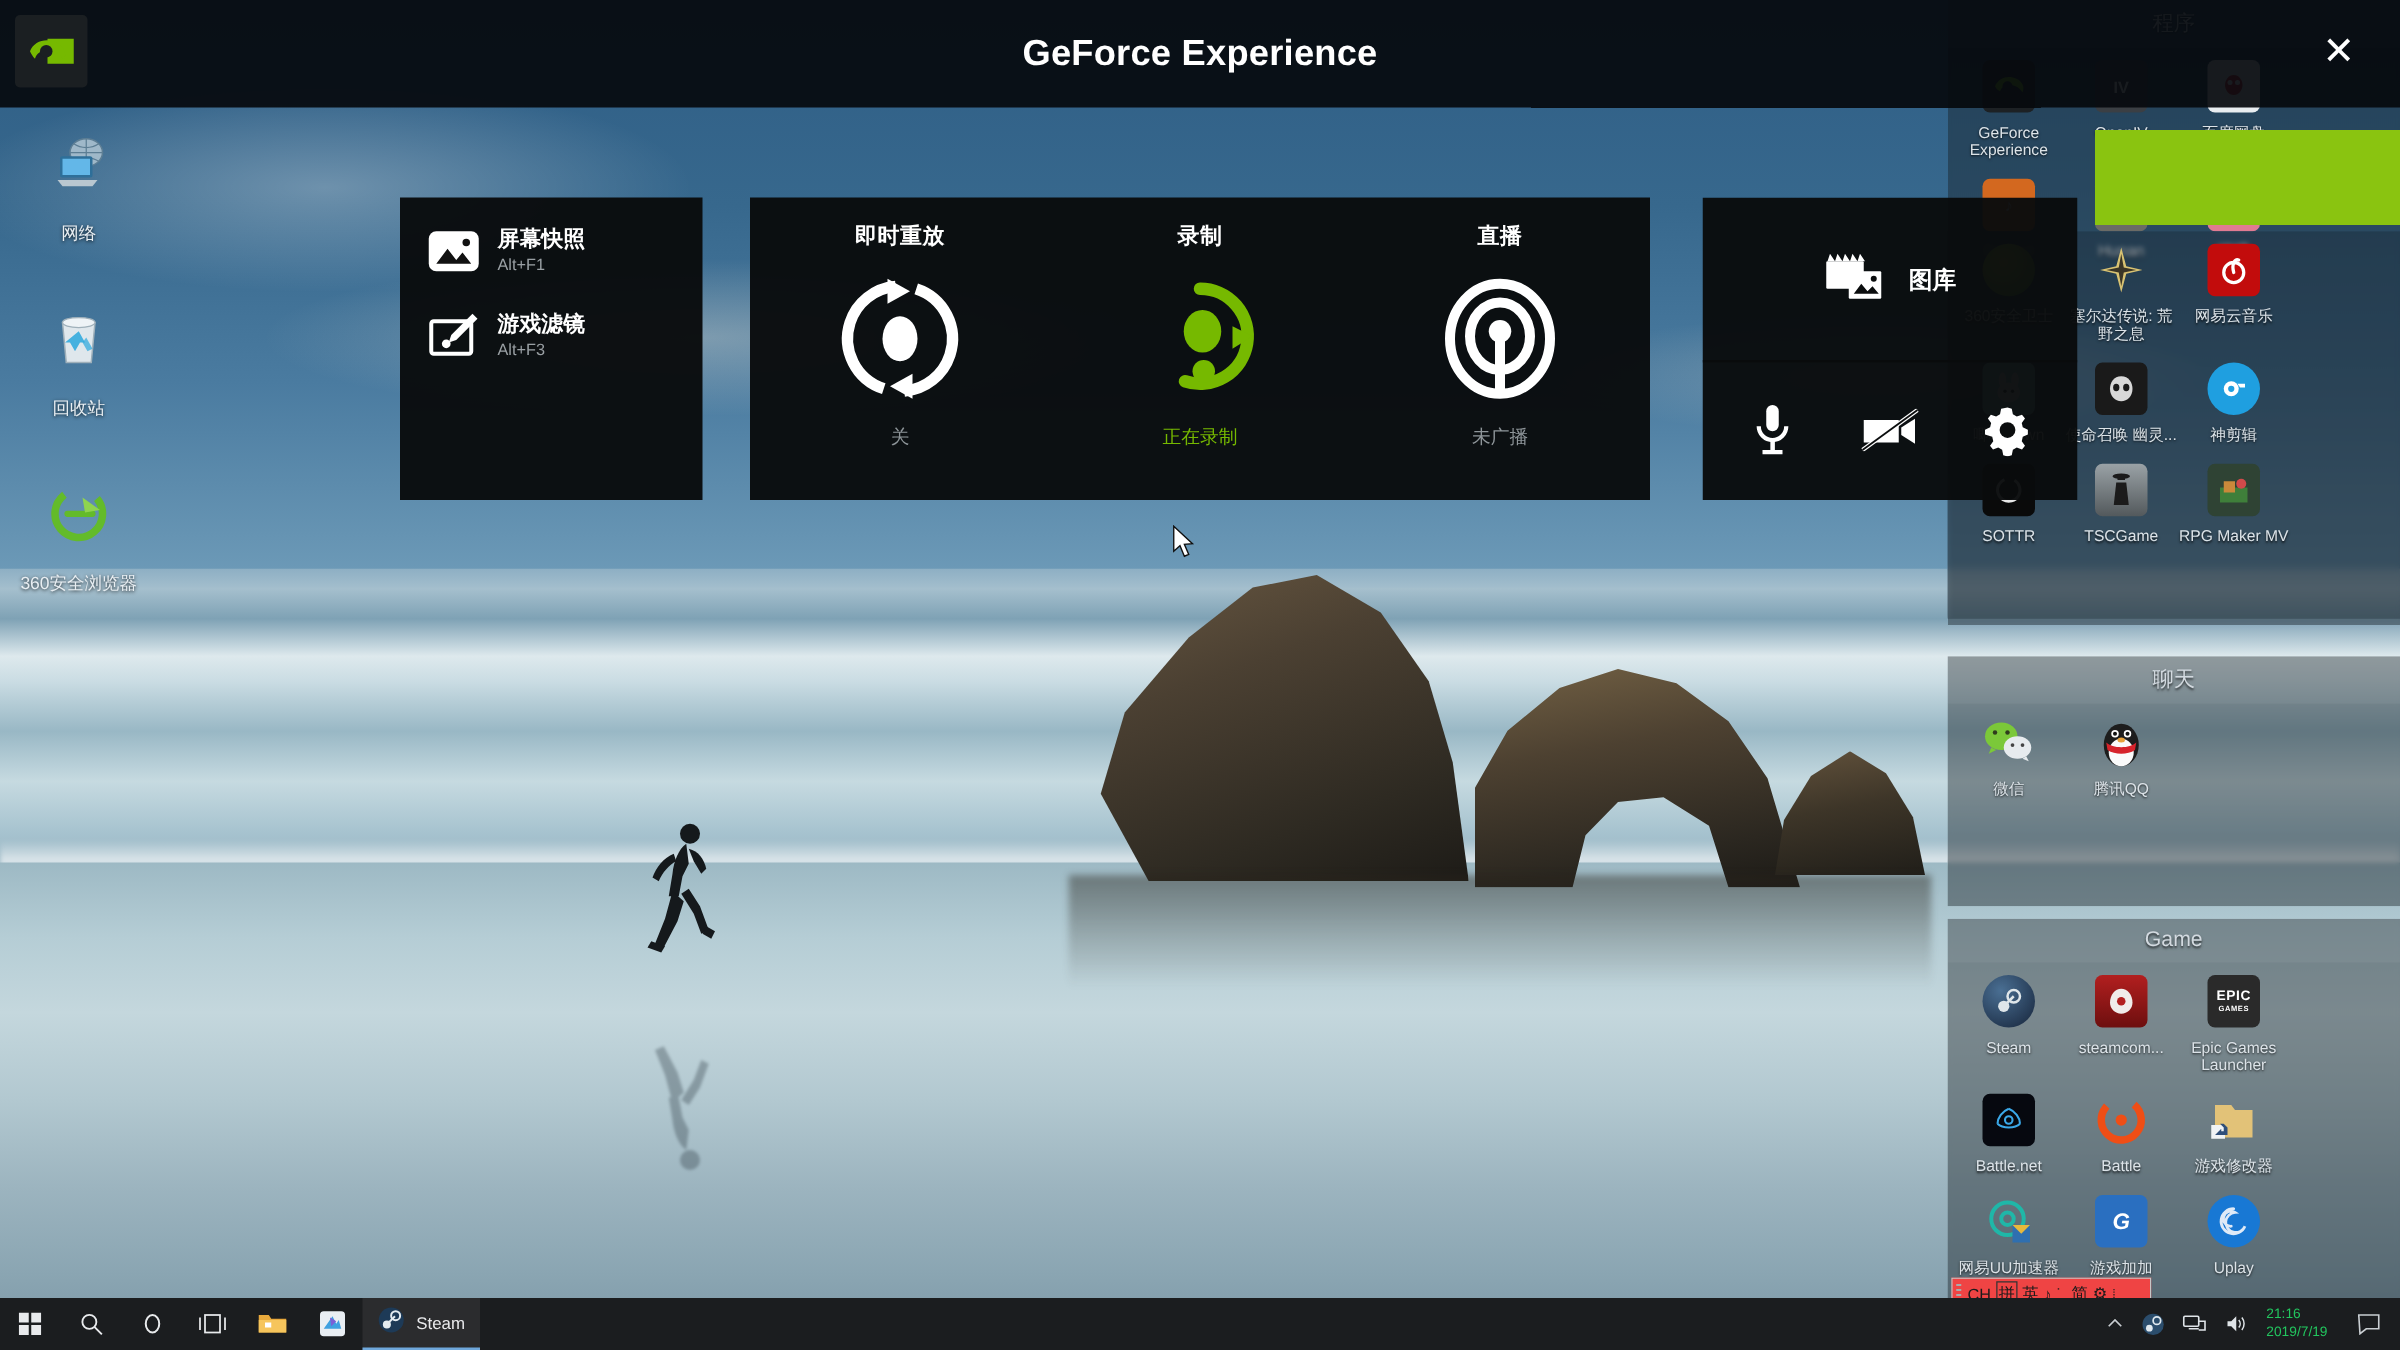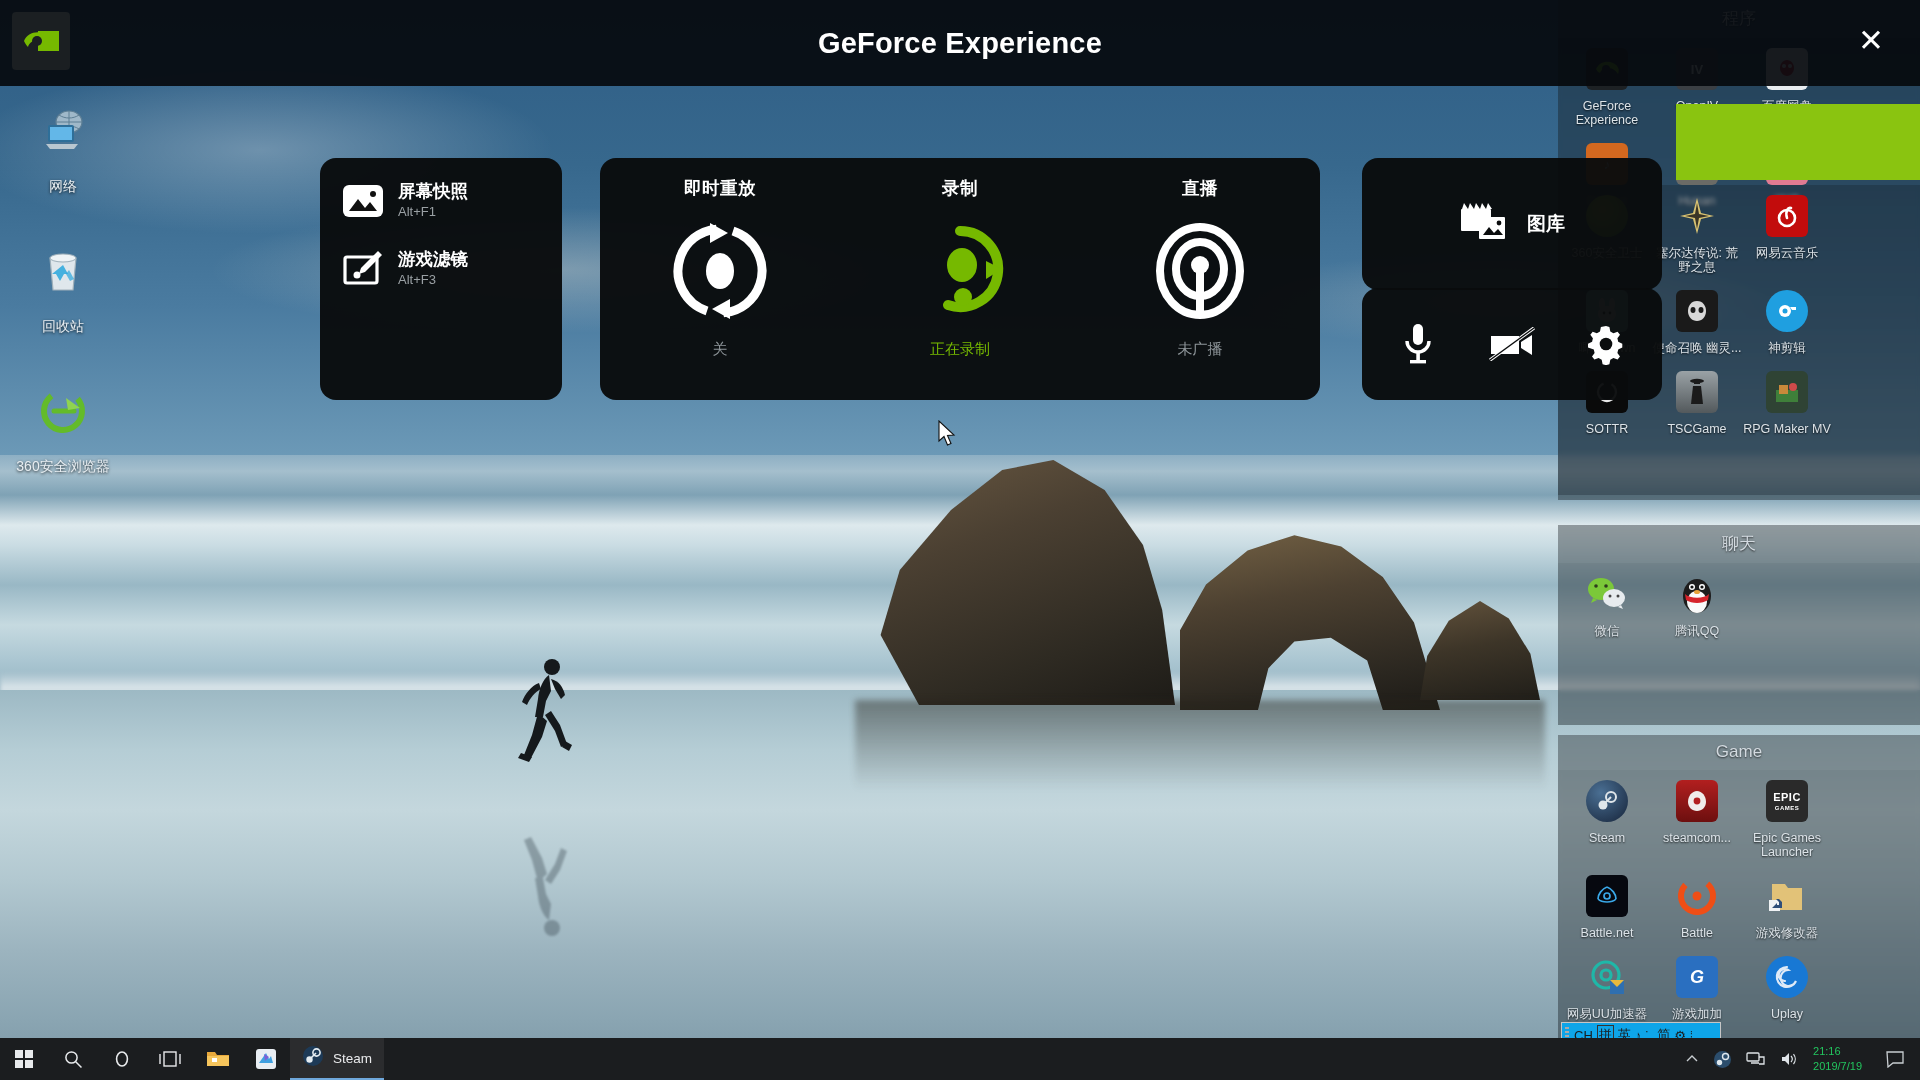--- a/index.html
+++ b/index.html
@@ -139,21 +139,21 @@
     position: absolute; left: 0; top: 0; width: 1920px; height: 86px;
     display: flex; align-items: center; justify-content: center;
     color: #fff; font-size: 29px; font-weight: bold; letter-spacing: .2px;
   }
   .gfe-close {
     position: absolute; right: 28px; top: 19px; width: 42px; height: 42px;
     display: flex; align-items: center; justify-content: center;
     color: #fff; font-size: 31px; font-weight: 300; cursor: pointer; line-height: 1;
   }
 
-  .panel { position: absolute; background: rgba(9,11,12,.965); z-index: 55; border-radius: 16px; }
+  .panel { position: absolute; background: rgba(9,11,12,.965); z-index: 55; }
 
   
   #panel-left { left: 320px; top: 158px; width: 242px; height: 242px; padding: 22px 0 0 22px; }
   .left-row { display: flex; align-items: flex-start; margin-bottom: 26px; cursor: pointer; }
   .left-row .ic { width: 42px; height: 42px; flex: 0 0 42px; margin-right: 14px; }
   .left-row .txt .t1 { color: #fff; font-size: 17.5px; line-height: 22px; font-weight: 600; }
   .left-row .txt .t2 { color: #9aa0a4; font-size: 13px; line-height: 16px; margin-top: 2px; }
 
   
   #panel-center { left: 600px; top: 158px; width: 720px; height: 242px; }
@@ -172,21 +172,21 @@
   #panel-ctrls { left: 1362px; top: 288px; width: 300px; height: 112px; }
   .ctrl-inner { height: 100%; display: flex; align-items: center; justify-content: center; gap: 48px; }
   .ctrl-btn { width: 46px; height: 46px; display:flex; align-items:center; justify-content:center; cursor: pointer; }
 
   
   .cursor { position: absolute; left: 938px; top: 420px; z-index: 90; }
 
   
   .ime {
     position: absolute; left: 1561px; top: 1022px; width: 160px; height: 26px;
-    background: #0ea5e9; border: 1px solid #c6c6c6; z-index: 70;
+    background: #ef4444; border: 1px solid #c6c6c6; z-index: 70;
     display: flex; align-items: center; gap: 4px; padding-left: 12px;
     color: #1b1b1b; font-size: 14px;
   }
   .ime::before {
     content: ""; position: absolute; left: 3px; top: 4px; width: 4px; height: 18px;
     background: repeating-linear-gradient(to bottom, #aaa 0 2px, transparent 2px 4px);
   }
   .ime .k { font-size: 13px; }
   .ime .boxed { border: 1px solid #333; padding: 0 1px; font-size: 13px; }
 

